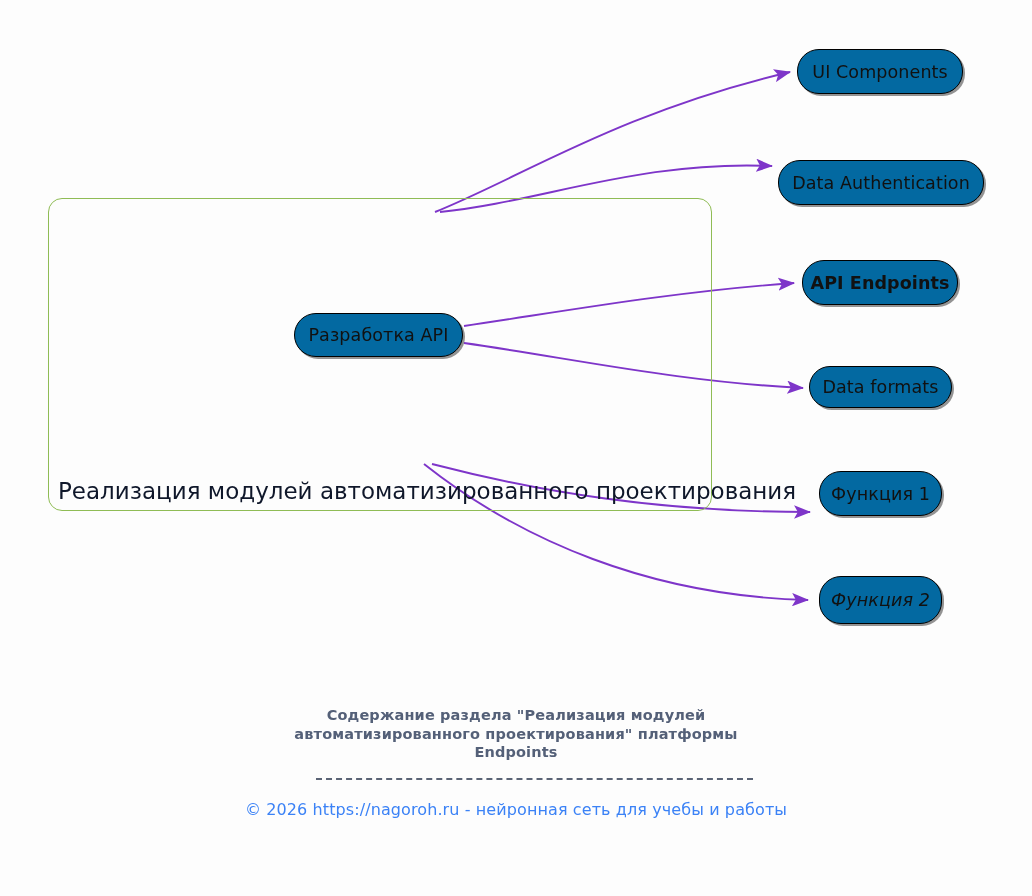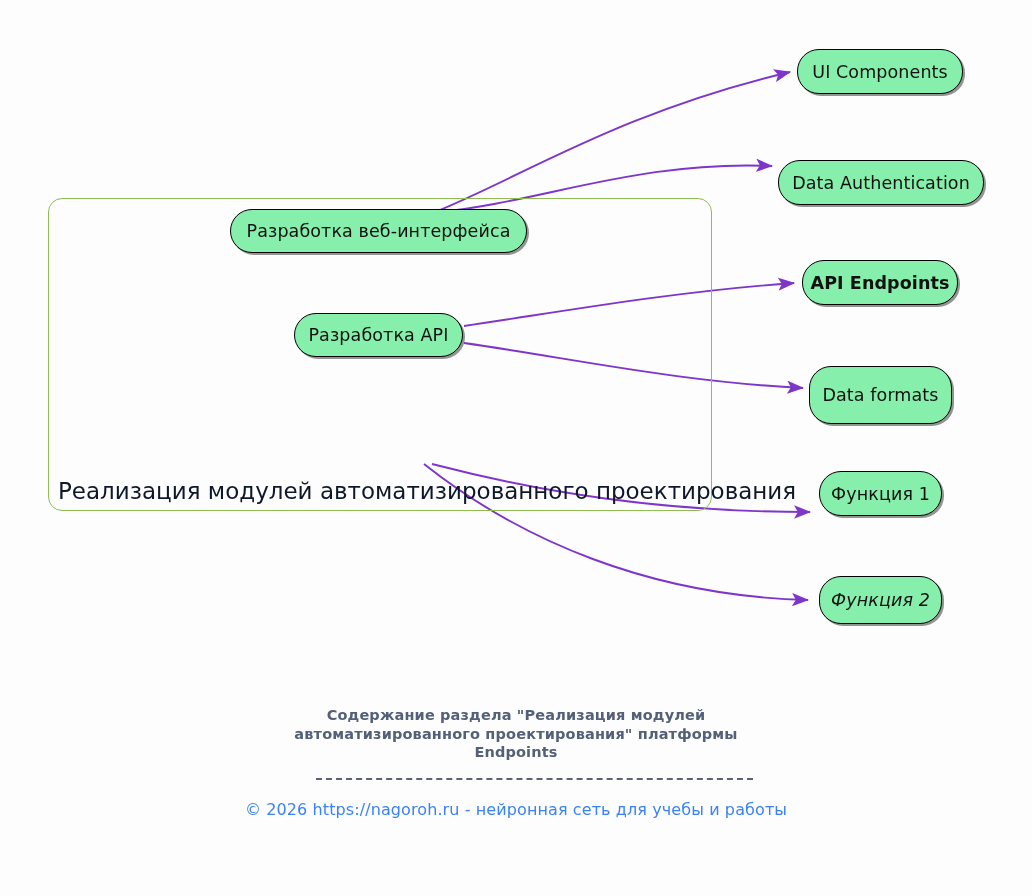--- a/index.html
+++ b/index.html
@@ -23,21 +23,21 @@
   }
   #diagram-svg {
     position: absolute;
     left: 0; top: 0;
     width: 1032px;
     height: 896px;
   }
   .node-box {
     position: absolute;
     box-sizing: border-box;
-    background: #86efac;
+    background: #0369a1;
     border: 1.4px solid #000000;
     border-radius: 22px;
     display: flex;
     align-items: center;
     justify-content: center;
     font-size: 17.5px;
     color: #111111;
     letter-spacing: 0.1px;
     box-shadow: 2px 2px 0 rgba(60,60,60,0.55);
     white-space: nowrap;
@@ -104,32 +104,31 @@
       <path d="M 464,343 C 570,358 680,382 803,388"></path>
       <path d="M 432,464 C 540,492 660,512 810,512"></path>
       <path d="M 424,464 C 520,540 650,596 808,600"></path>
     </g>
   </svg>
 
   <div class="cluster-box" style="left:48px; top:198px; width:664px; height:313px;"></div>
 
   <div class="cluster-label" style="left:58px; top:478px;">Реализация модулей автоматизированного проектирования</div>
 
-  <div class="node-box" style="left:230px; top:209px; width:297px; height:44px;">Разработка веб-интерфейса</div>
 
   <div class="node-box" style="left:294px; top:313px; width:169px; height:44px;">Разработка API</div>
 
 
   <div class="node-box" style="left:797px; top:49px; width:166px; height:45px;">UI Components</div>
 
   <div class="node-box" style="left:778px; top:160px; width:206px; height:45px;">Data Authentication</div>
 
   <div class="node-box" style="left:802px; top:260px; width:156px; height:45px;font-weight:bold;">API Endpoints</div>
 
-  <div class="node-box" style="left:809px; top:366px; width:143px; height:58px;text-align:center;">Data formats</div>
+  <div class="node-box" style="left:809px; top:366px; width:143px; height:42px;text-align:center;">Data formats</div>
 
   <div class="node-box" style="left:819px; top:471px; width:123px; height:45px;">Функция 1</div>
 
   <div class="node-box" style="left:819px; top:576px; width:123px; height:48px;font-style:italic;">Функция 2</div>
 
   <div class="caption caption-title">
     <div>Содержание раздела "Реализация модулей</div>
     <div>автоматизированного проектирования" платформы</div>
     <div>Endpoints</div>
   </div>

